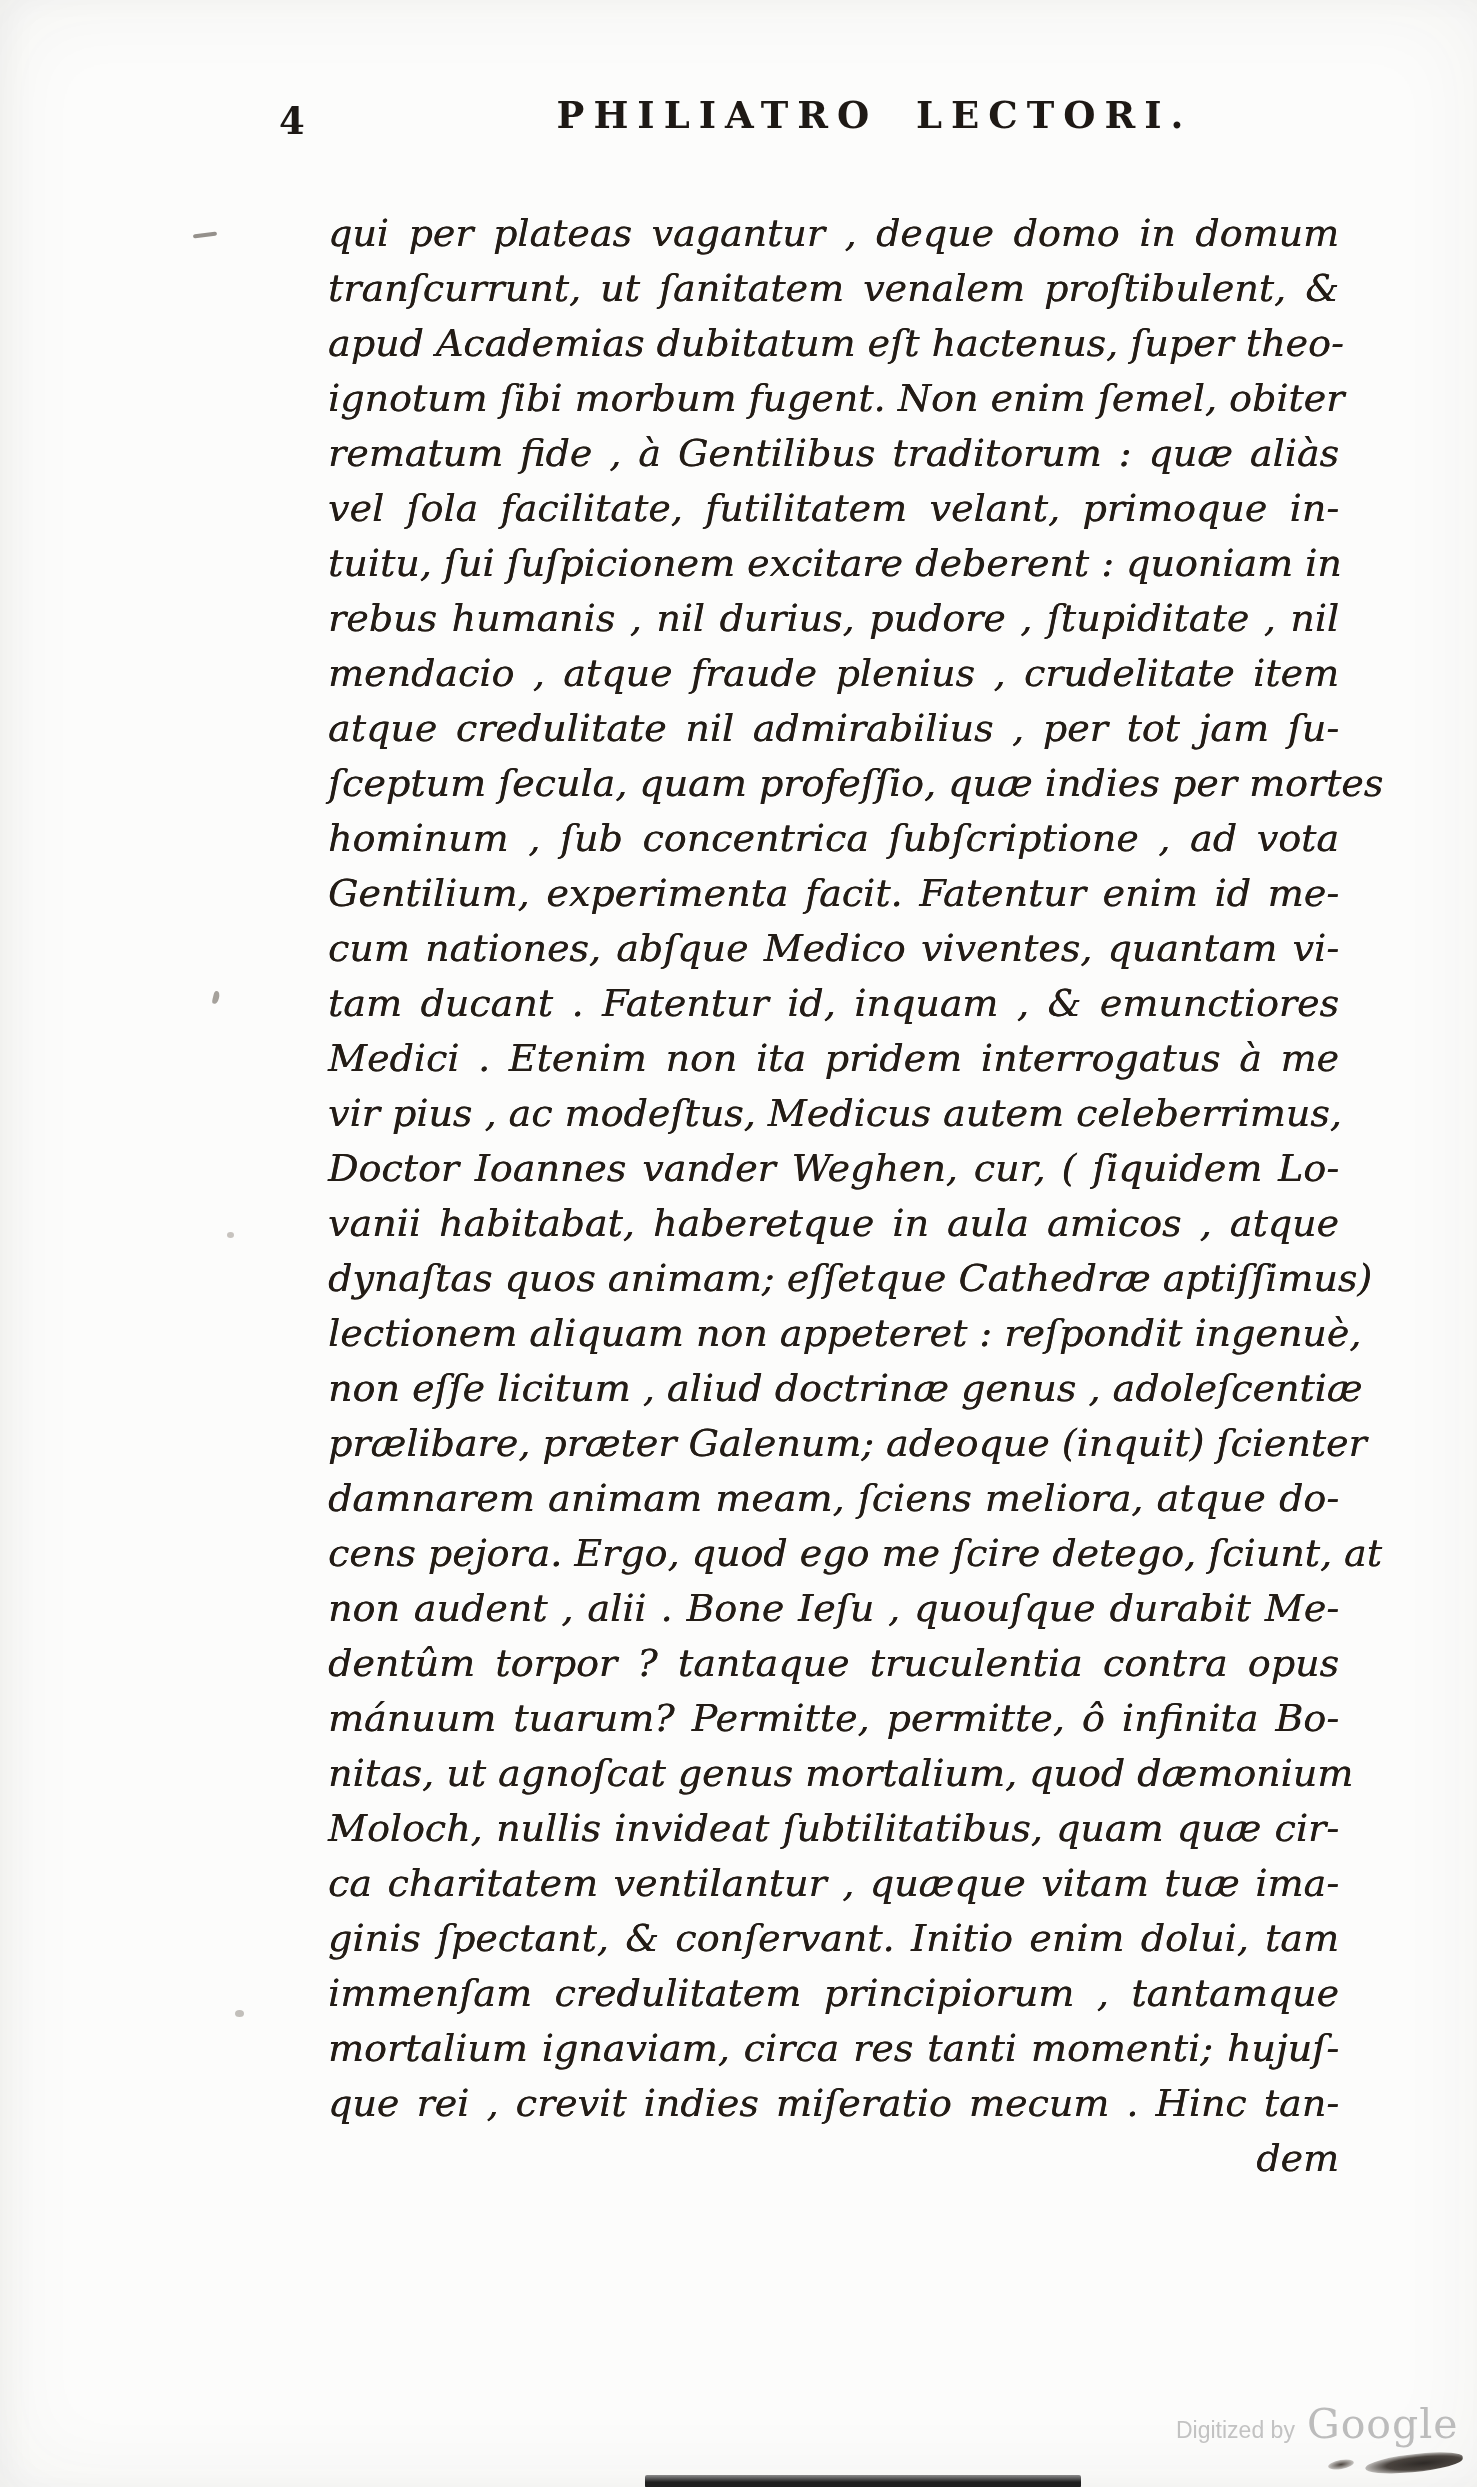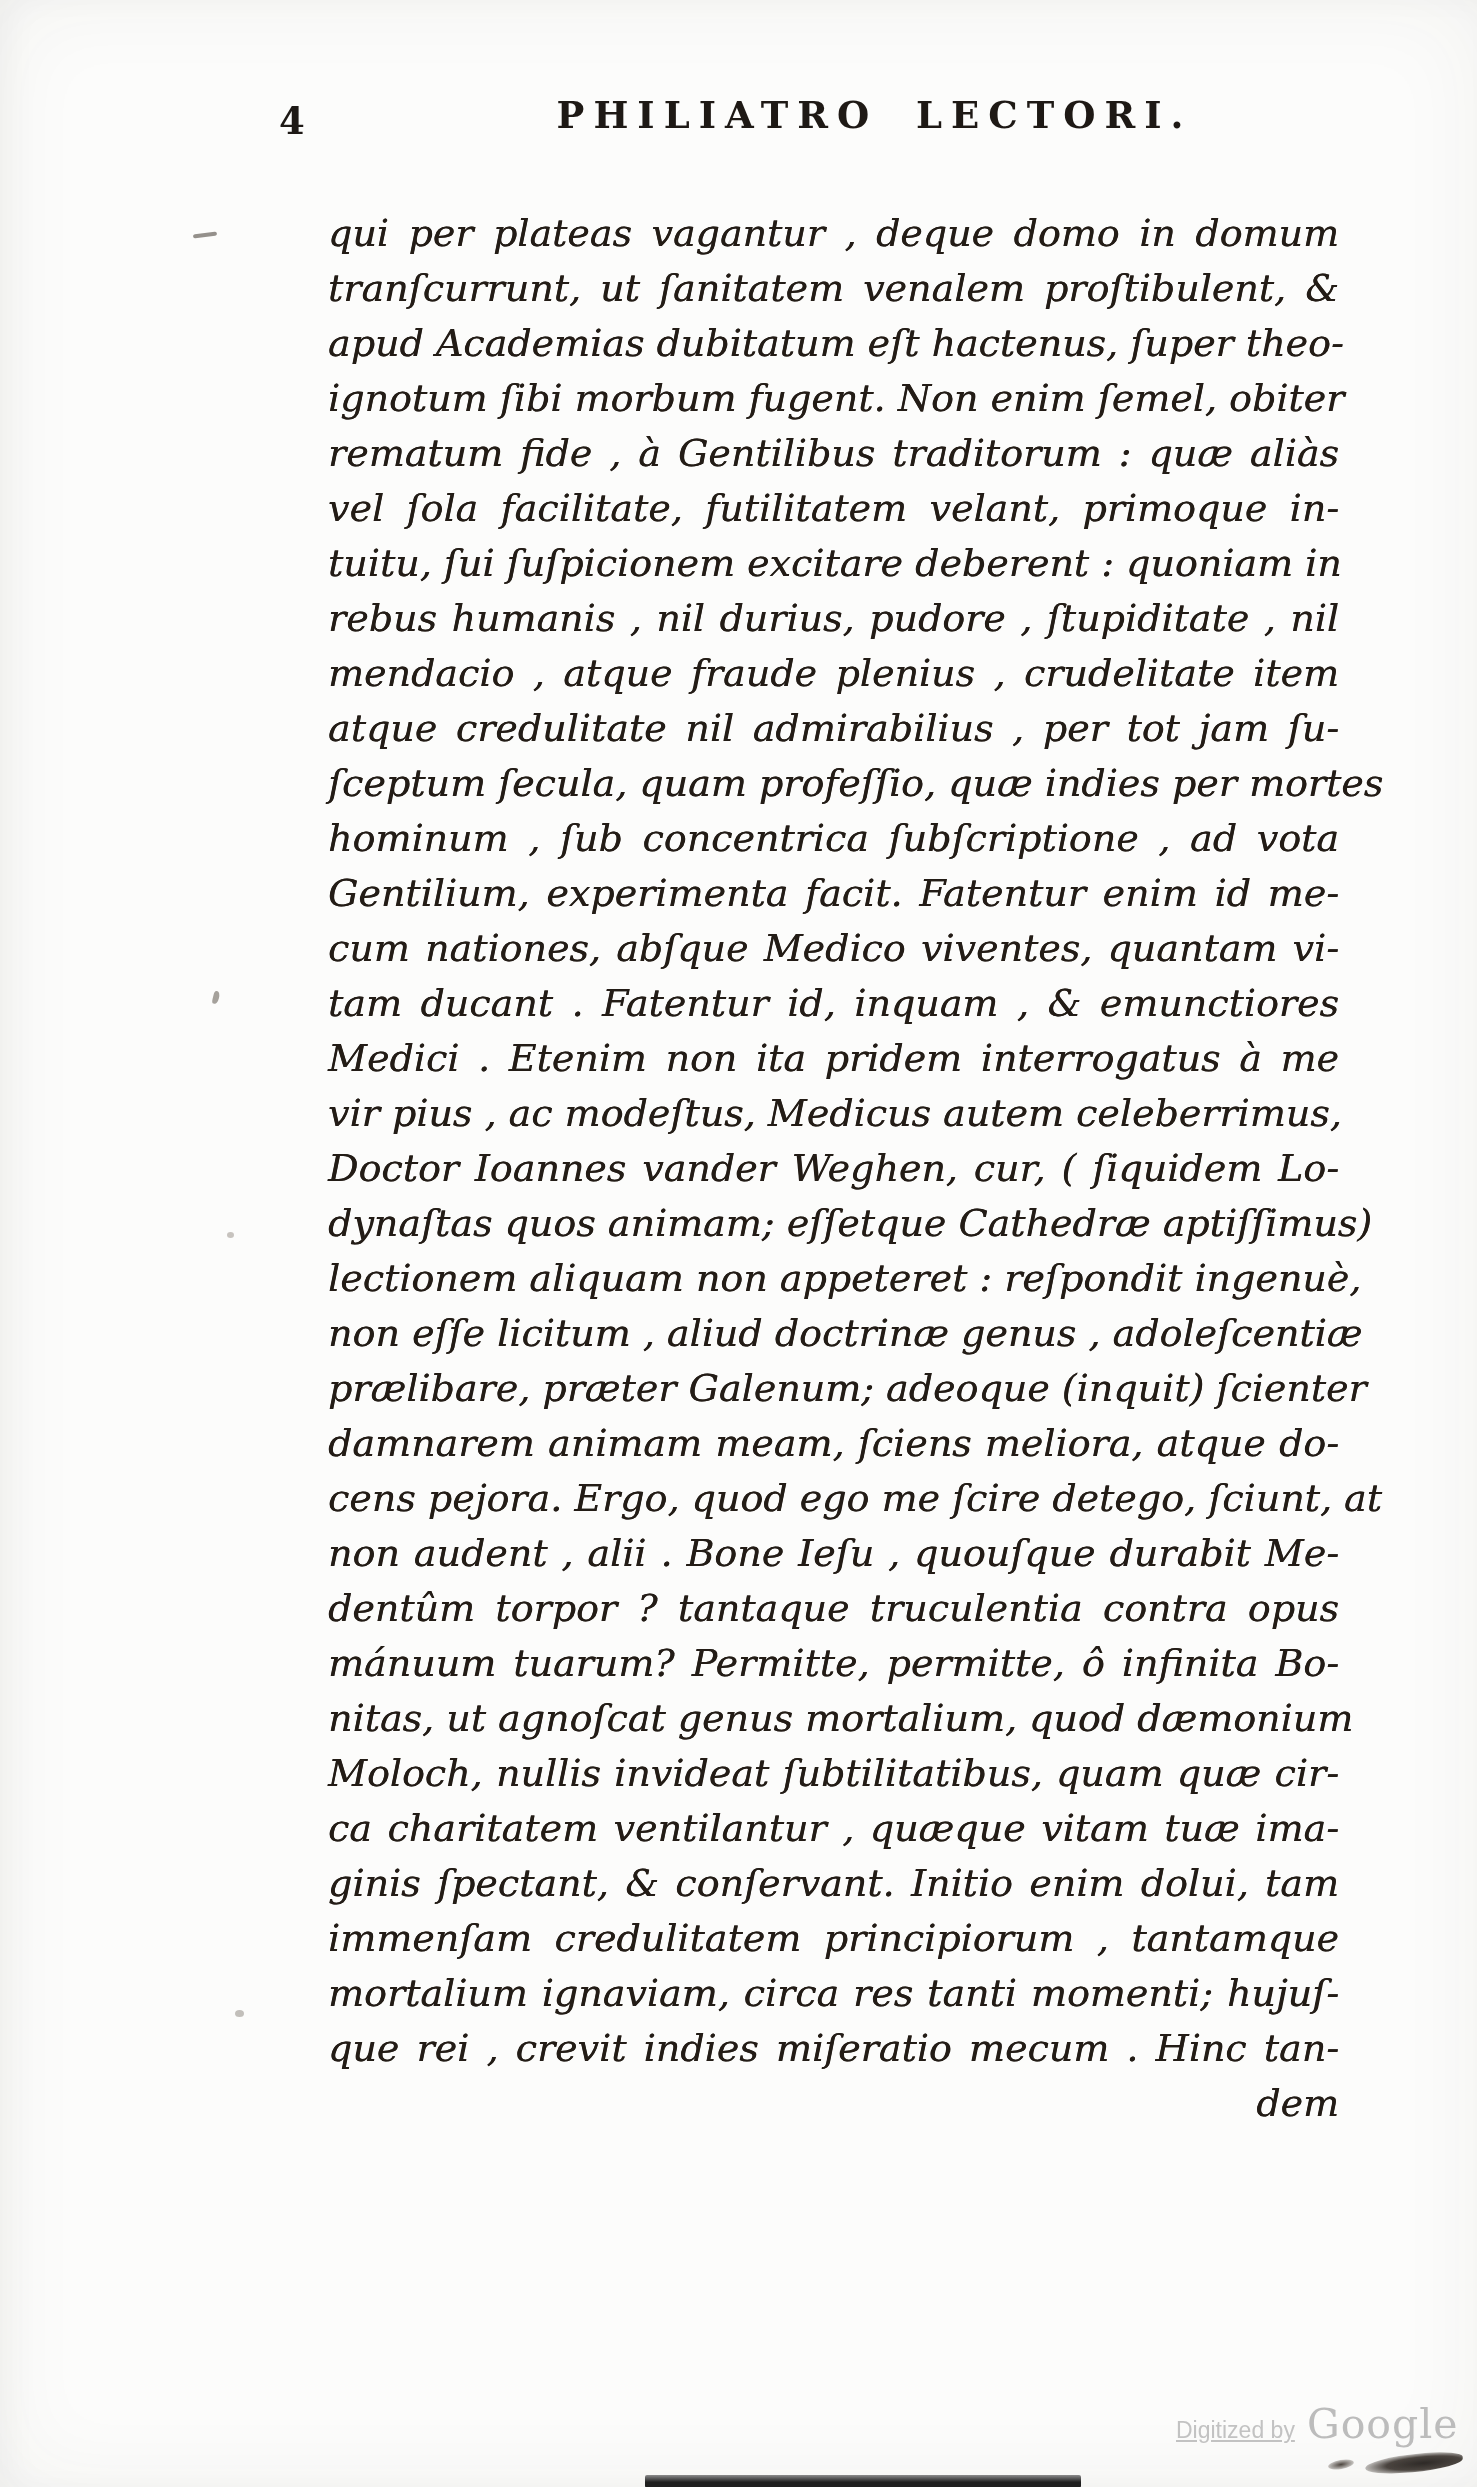--- a/index.html
+++ b/index.html
@@ -45,21 +45,21 @@
     text-align:right;
     font-style:italic;
   }
   .watermark {
     position:absolute; left:1176px; top:2400px;
     display:flex; align-items:baseline; gap:12px;
     color:#bdbdbd;
   }
   .wm-prefix {
     font-family:"Liberation Sans", sans-serif;
-    font-size:23px; color:#c2c2c2;text-decoration:underline;
+    font-size:23px; color:#c2c2c2;
   }
   .wm-brand {
     font-family:"DejaVu Serif", serif;
     font-size:41px; color:#bcbcbc;
     letter-spacing:1px;
   }
   .bottom-bar {
     position:absolute; left:645px; top:2475px;
     width:436px; height:13px;
     background:linear-gradient(to bottom,#8d8d8d,#1f1f1f 55%);
@@ -120,20 +120,21 @@
         <div class="text-line">mendacio , atque fraude plenius , crudelitate item</div>
         <div class="text-line">atque credulitate nil admirabilius , per tot jam ſu-</div>
         <div class="text-line">ſceptum ſecula, quam profeſſio, quæ indies per mortes</div>
         <div class="text-line">hominum , ſub concentrica ſubſcriptione , ad vota</div>
         <div class="text-line">Gentilium, experimenta facit. Fatentur enim id me-</div>
         <div class="text-line">cum nationes, abſque Medico viventes, quantam vi-</div>
         <div class="text-line">tam ducant . Fatentur id, inquam , &amp; emunctiores</div>
         <div class="text-line">Medici .  Etenim non ita pridem interrogatus à me</div>
         <div class="text-line">vir pius , ac modeſtus, Medicus autem celeberrimus,</div>
         <div class="text-line">Doctor Ioannes vander Weghen, cur, ( ſiquidem Lo-</div>
+        <div class="text-line">vanii habitabat, haberetque in aula amicos , atque</div>
         <div class="text-line">dynaſtas quos animam; eſſetque Cathedræ aptiſſimus)</div>
         <div class="text-line">lectionem aliquam non appeteret : reſpondit ingenuè,</div>
         <div class="text-line">non eſſe licitum , aliud doctrinæ genus , adoleſcentiæ</div>
         <div class="text-line">prælibare, præter Galenum; adeoque (inquit) ſcienter</div>
         <div class="text-line">damnarem animam meam, ſciens meliora, atque do-</div>
         <div class="text-line">cens pejora. Ergo, quod ego me ſcire detego, ſciunt, at</div>
         <div class="text-line">non audent , alii . Bone Ieſu , quouſque durabit Me-</div>
         <div class="text-line">dentûm torpor ?  tantaque truculentia contra opus</div>
         <div class="text-line">mánuum tuarum? Permitte, permitte, ô infinita Bo-</div>
         <div class="text-line">nitas, ut agnoſcat genus mortalium, quod dæmonium</div>

